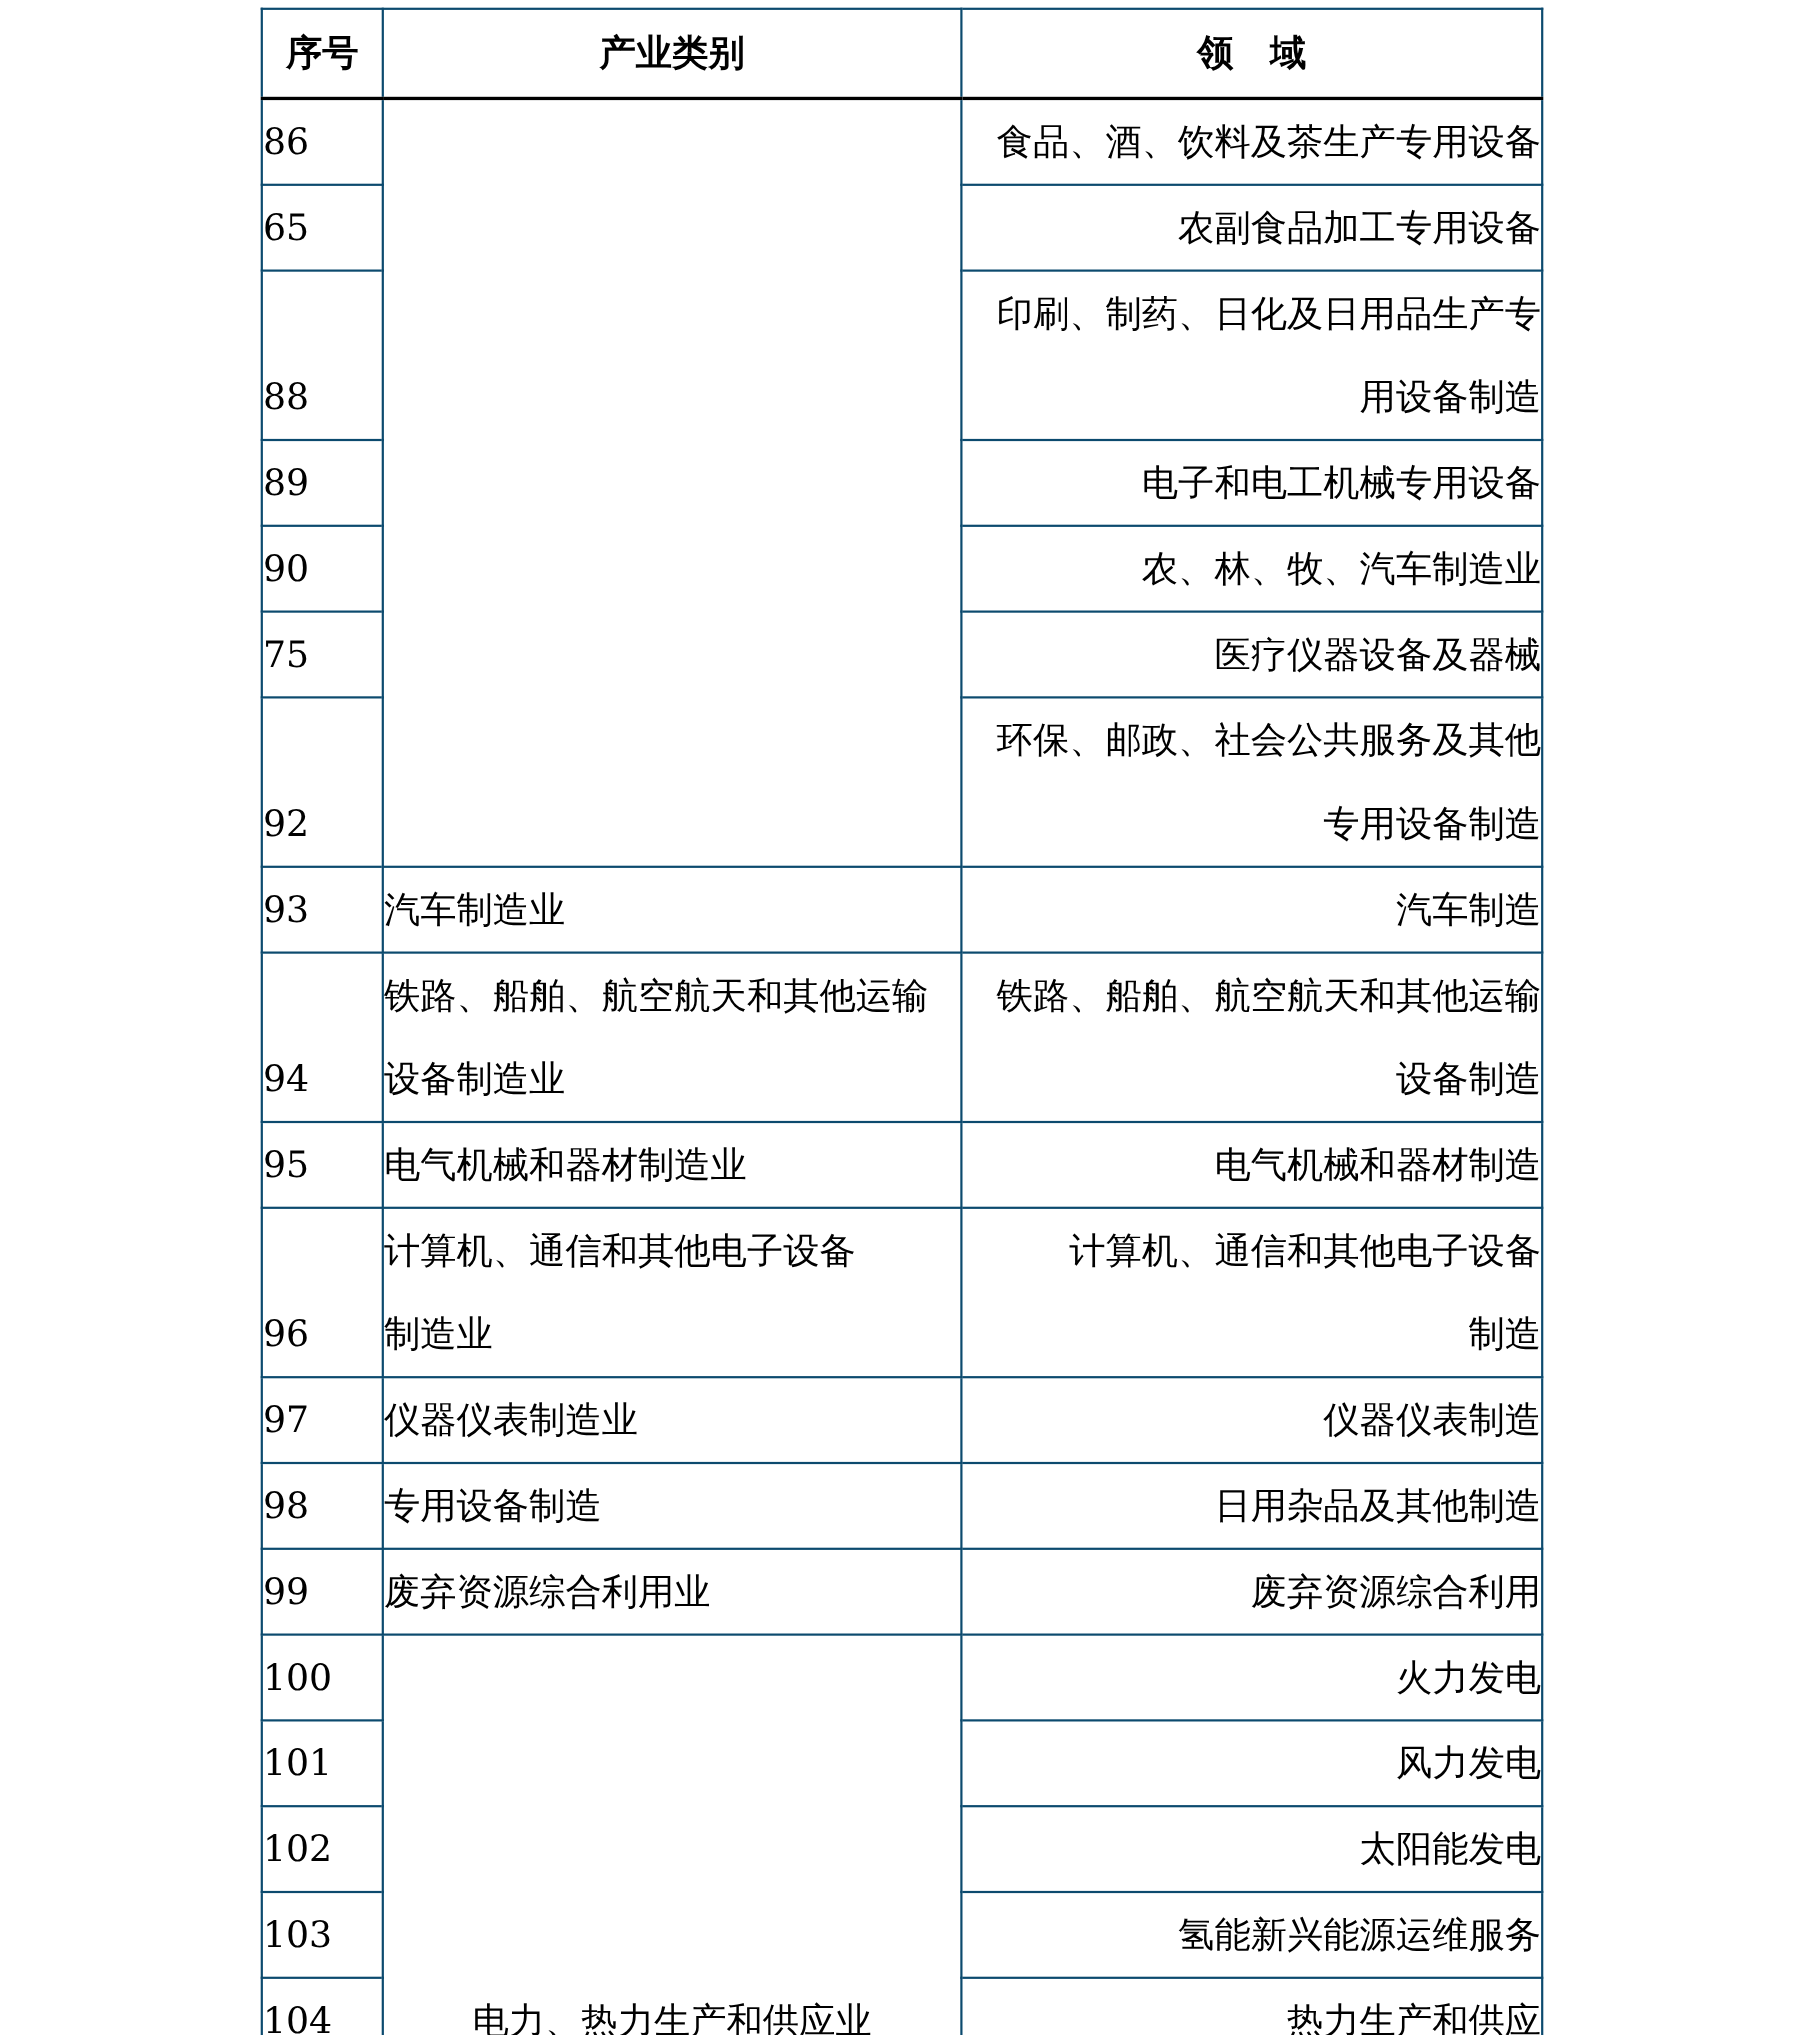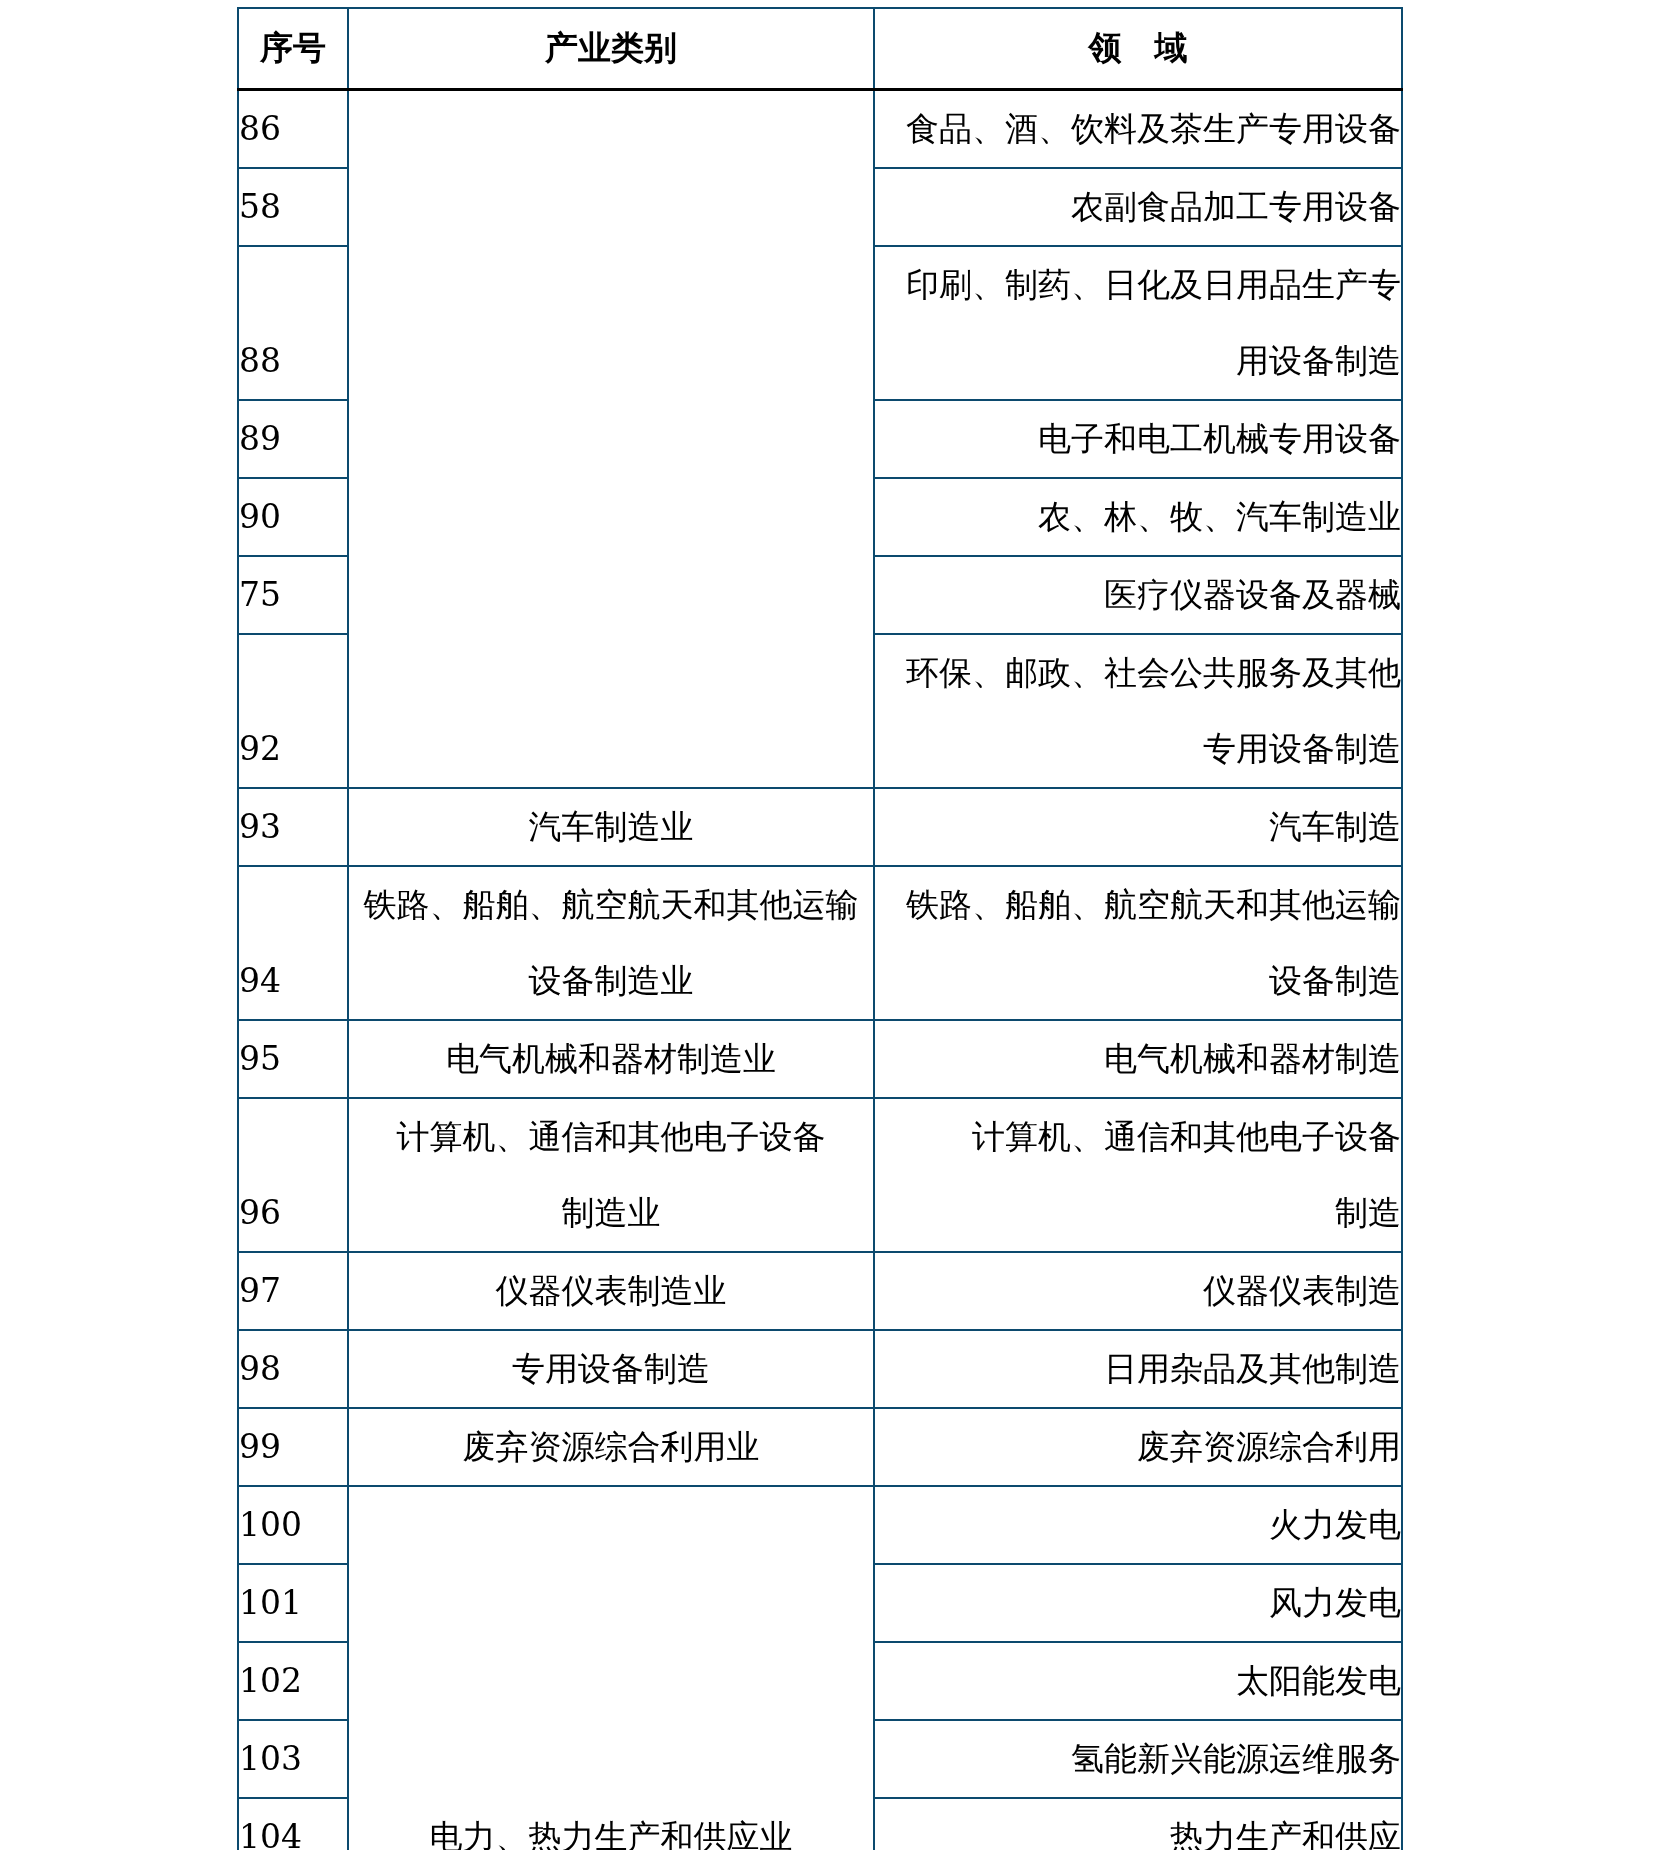--- a/index.html
+++ b/index.html
@@ -38,21 +38,20 @@
     vertical-align: middle;
     line-height: normal;
     text-align: center;
     border-bottom: 3px solid #000000;
   }
   tr.r { height: 76px; }
   tr.r-tall { height: 152px; }
   td.no {
   }
   td.cat {
-    text-align: center;
   }
   td.cat-mid {
     vertical-align: middle;
     text-align: center;
   }
   td.field {
     text-align: right;
     padding-left: 19px;
     padding-right: 6px;
   }
@@ -73,21 +72,21 @@
     <th>产业类别</th>
     <th>领　域</th>
   </tr>
 
   <tr class="r">
     <td class="no">86</td>
     <td class="cat" rowspan="7"></td>
     <td class="field">食品、酒、饮料及茶生产专用设备</td>
   </tr>
   <tr class="r">
-    <td class="no">58</td>
+    <td class="no">65</td>
     <td class="field">农副食品加工专用设备</td>
   </tr>
   <tr class="r-tall">
     <td class="no">88</td>
     <td class="field">印刷、制药、日化及日用品生产专
 用设备制造</td>
   </tr>
   <tr class="r">
     <td class="no">89</td>
     <td class="field">电子和电工机械专用设备</td>

